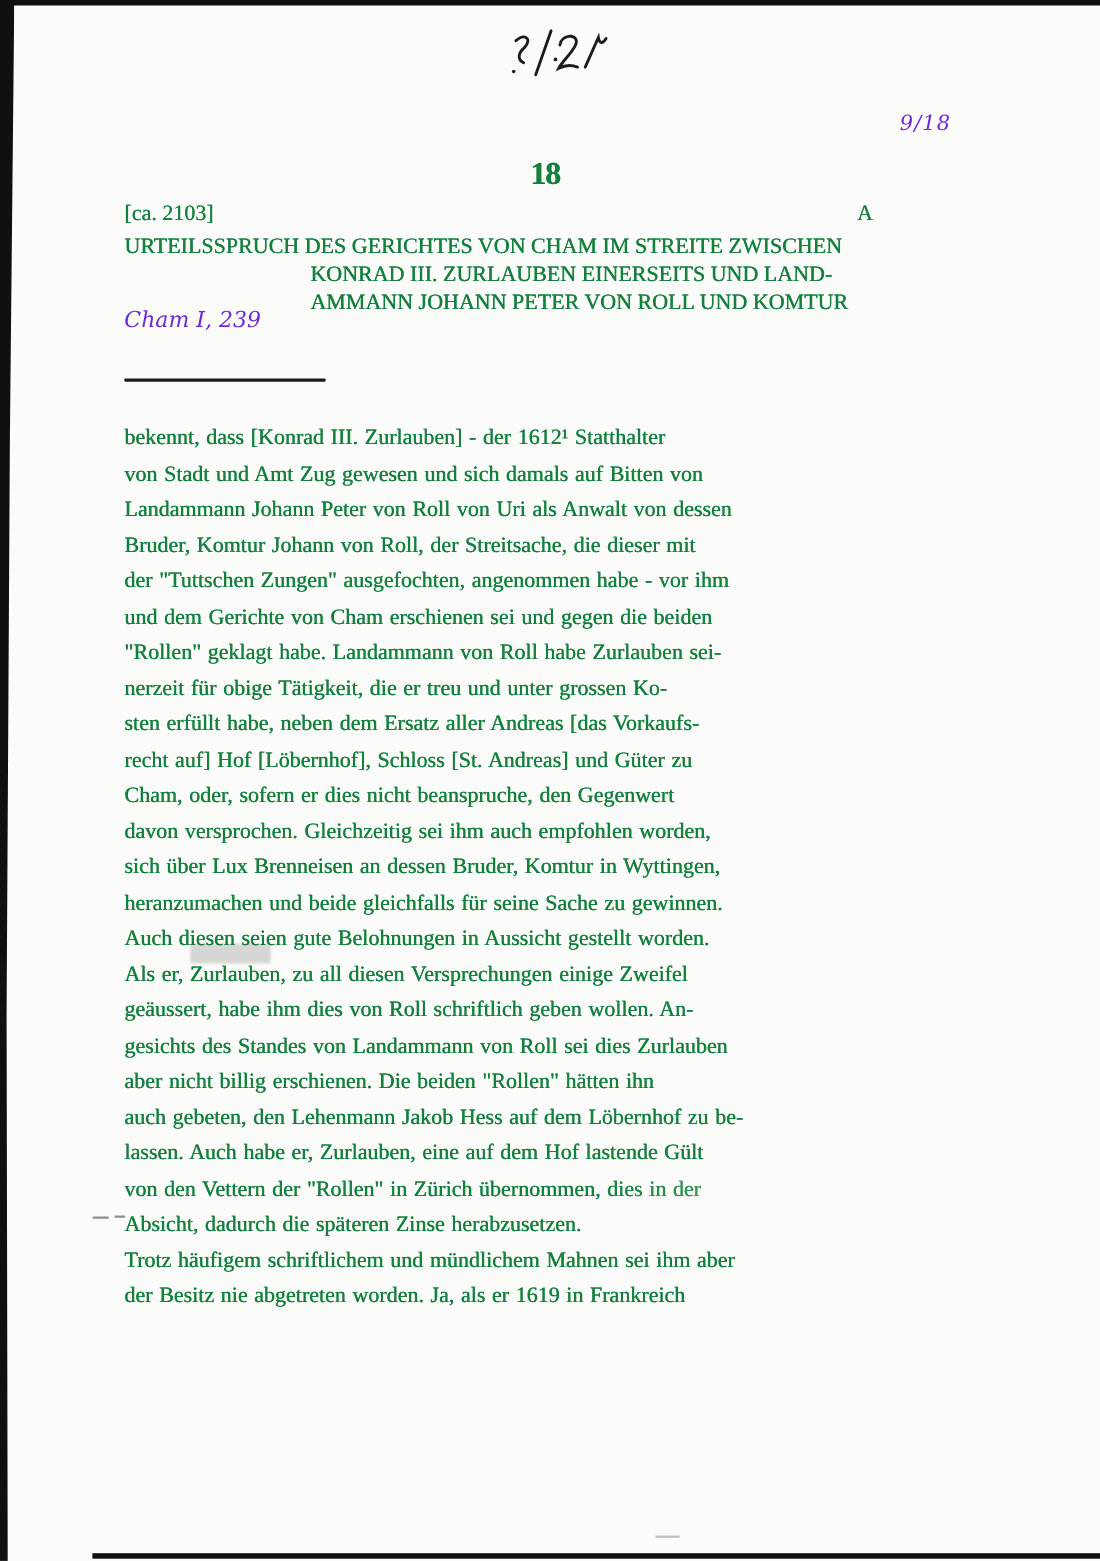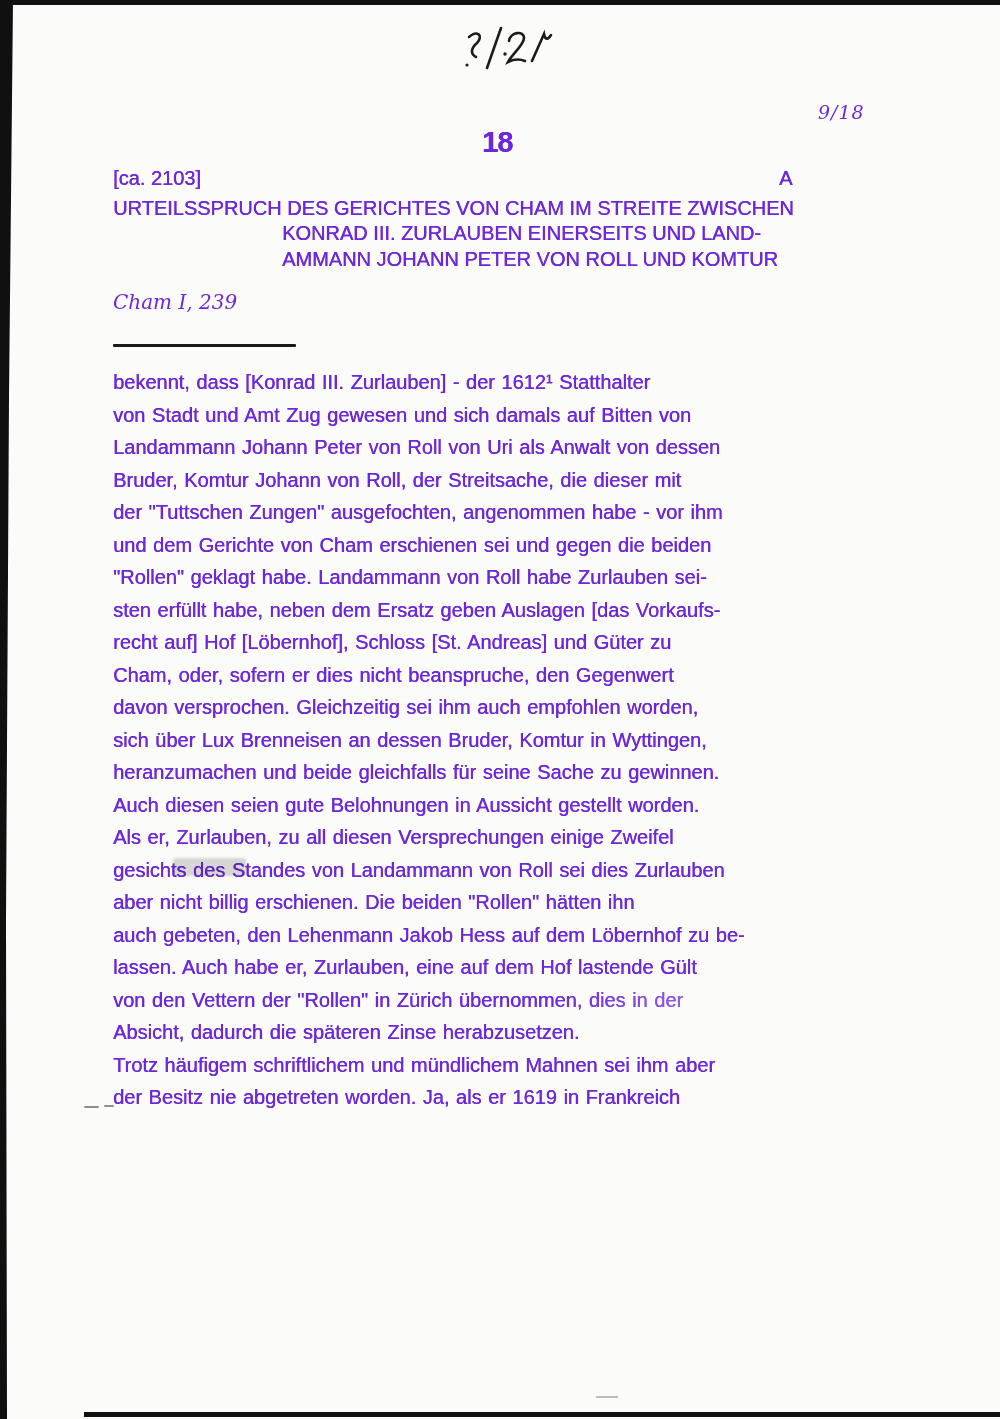--- a/index.html
+++ b/index.html
@@ -5,42 +5,43 @@
   html,body { margin:0; padding:0; }
   body {
     width:1000px; height:1419px;
     background:#fbfbfa;
     position:relative;
     overflow:hidden;
   }
   .abs { position:absolute; }
   
   .tw {
-    font-family:Liberation Sans, sans-serif;
-    color:#6d28d9;
+    font-family:Liberation Serif, serif;
+    color:#15803d;
     text-shadow:0.4px 0 0 currentColor;
     white-space:nowrap;
+    margin-top:16px;
   }
   
   .it {
     font-family:"DejaVu Serif", serif;
     font-style:italic;
     color:#6d28d9;
     white-space:nowrap;
   }
 
   #folio-ref   { left:818px; top:101px; font-size:19px; letter-spacing:1px; }
   #page-number { left:482px; top:126px; font-size:29px; font-weight:bold; letter-spacing:-1px; }
   #date-label  { left:113px; top:167px; font-size:20px; }
   #doc-letter  { left:779px; top:167px; font-size:20px; }
 
   #title-block { left:113px; top:196px; font-size:20px; line-height:25.3px; }
   #title-block .indent { padding-left:169px; }
 
-  #source-ref { left:113px; top:290px; font-size:20px; }
+  #source-ref { left:113px; top:278px; font-size:20px; }
 
   #divider {
     left:113px; top:344px; width:183px; height:3px;
     background:#1a1a1a; border-radius:1px;
   }
 
   #body-text {
     left:113px; top:366px; width:830px;
     font-size:20px; line-height:32.5px;
     word-spacing:1px;
@@ -106,28 +107,30 @@
 <div class="abs" id="divider"></div>
 
 <div class="abs tw" id="body-text">
   <div>bekennt, dass [Konrad III. Zurlauben] - der 1612¹ Statthalter</div>
   <div>von Stadt und Amt Zug gewesen und sich damals auf Bitten von</div>
   <div>Landammann Johann Peter von Roll von Uri als Anwalt von dessen</div>
   <div>Bruder, Komtur Johann von Roll, der Streitsache, die dieser mit</div>
   <div>der "Tuttschen Zungen" ausgefochten, angenommen habe - vor ihm</div>
   <div>und dem Gerichte von Cham erschienen sei und gegen die beiden</div>
   <div>"Rollen" geklagt habe. Landammann von Roll habe Zurlauben sei-</div>
-  <div>sten erfüllt habe, neben dem Ersatz geben Auslagen [das Vorkaufs-</div>
+  <div>nerzeit für obige Tätigkeit, die er treu und unter grossen Ko-</div>
+  <div>sten erfüllt habe, neben dem Ersatz aller Andreas [das Vorkaufs-</div>
   <div>recht auf] Hof [Löbernhof], Schloss [St. Andreas] und Güter zu</div>
   <div>Cham, oder, sofern er dies nicht beanspruche, den Gegenwert</div>
   <div>davon versprochen. Gleichzeitig sei ihm auch empfohlen worden,</div>
   <div>sich über Lux Brenneisen an dessen Bruder, Komtur in Wyttingen,</div>
   <div>heranzumachen und beide gleichfalls für seine Sache zu gewinnen.</div>
   <div>Auch diesen seien gute Belohnungen in Aussicht gestellt worden.</div>
   <div>Als er, Zurlauben, zu all diesen Versprechungen einige Zweifel</div>
+  <div>geäussert, habe ihm dies von Roll schriftlich geben wollen. An-</div>
   <div>gesichts des Standes von Landammann von Roll sei dies Zurlauben</div>
   <div>aber nicht billig erschienen. Die beiden "Rollen" hätten ihn</div>
   <div>auch gebeten, den Lehenmann Jakob Hess auf dem Löbernhof zu be-</div>
   <div>lassen. Auch habe er, Zurlauben, eine auf dem Hof lastende Gült</div>
   <div class="fade-tail">von den Vettern der "Rollen" in Zürich übernommen, dies in der</div>
   <div>Absicht, dadurch die späteren Zinse herabzusetzen.</div>
   <div>Trotz häufigem schriftlichem und mündlichem Mahnen sei ihm aber</div>
   <div>der Besitz nie abgetreten worden. Ja, als er 1619 in Frankreich</div>
 </div>
 

